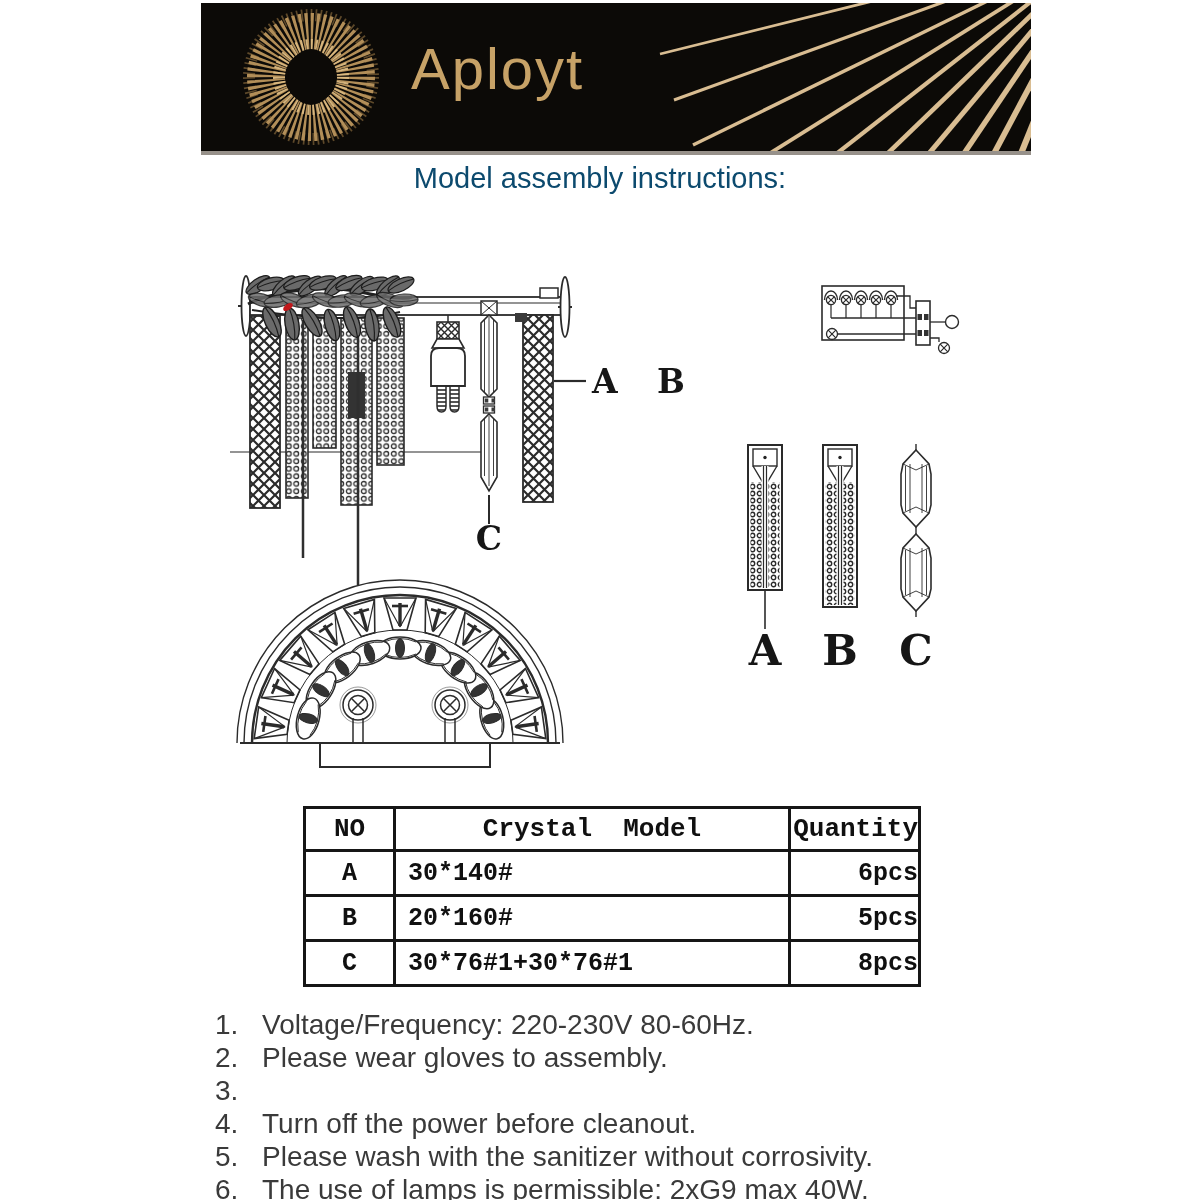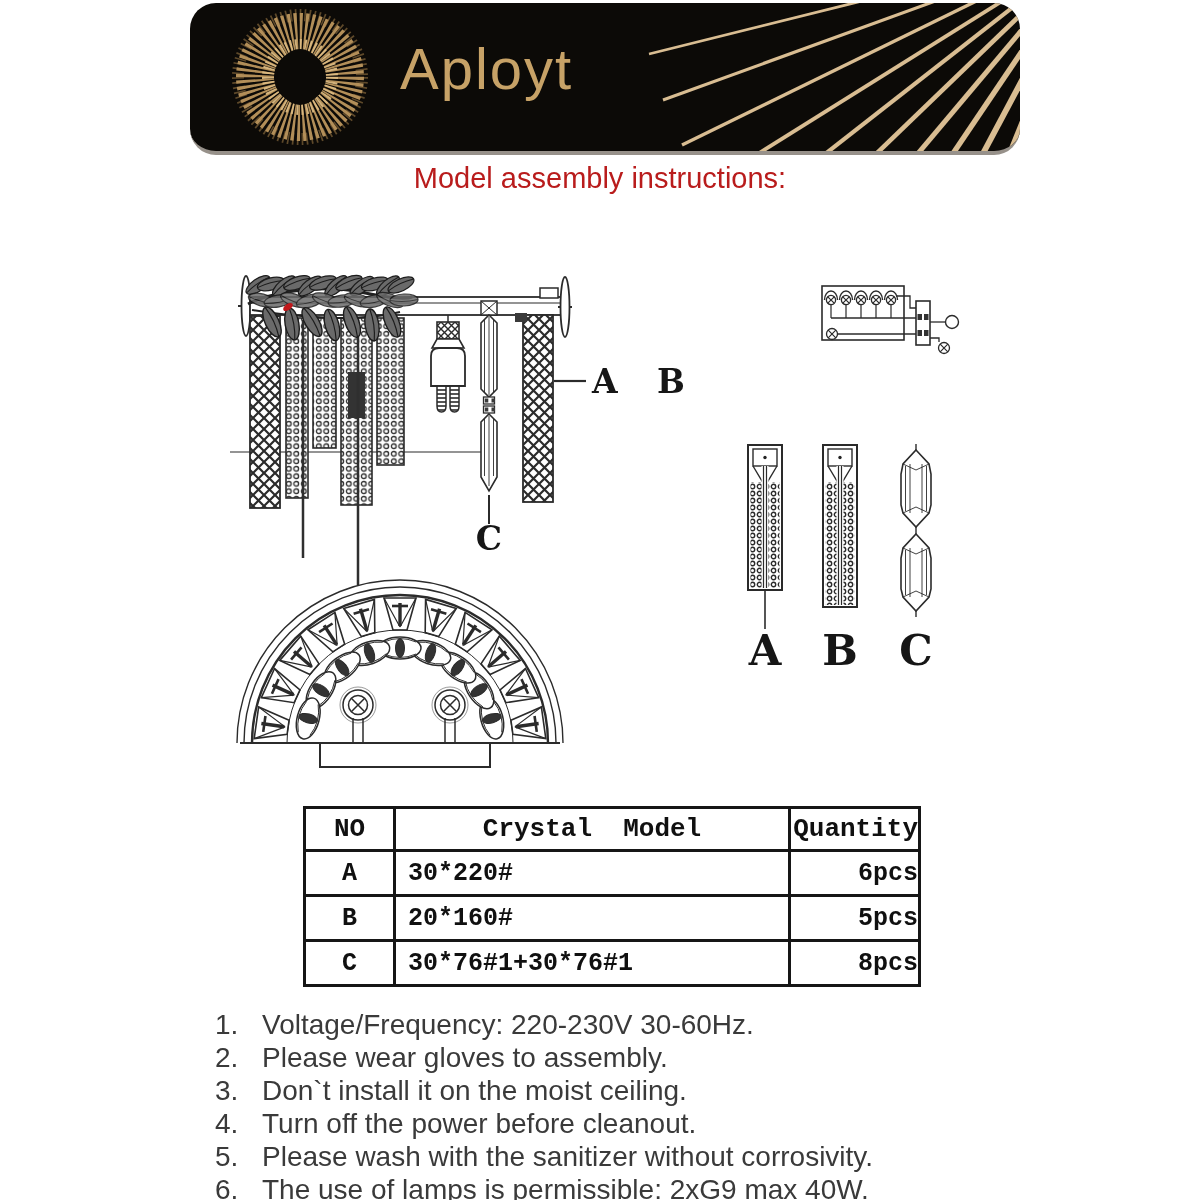--- a/index.html
+++ b/index.html
@@ -1,28 +1,28 @@
 <!DOCTYPE html>
 <html><head>
 <meta charset="utf-8">
 <style>
   html,body{margin:0;padding:0;background:#ffffff;}
   .page{position:relative;width:1200px;height:1200px;background:#ffffff;overflow:hidden;
         font-family:"Liberation Sans",sans-serif;}
 
   
-  .banner{position:absolute;left:190px;top:3px;width:830px;height:148px;
-          background:#0c0a07;overflow:hidden;border-bottom:4px solid #97918a;border-radius:26px;}
+  .banner{position:absolute;left:201px;top:3px;width:830px;height:148px;
+          background:#0c0a07;overflow:hidden;border-bottom:4px solid #97918a;}
   .banner svg{position:absolute;left:0;top:0;}
   .brand{position:absolute;left:210px;top:32px;font-size:58px;letter-spacing:2px;
          color:#c7a267;font-weight:400;font-family:"Liberation Sans",sans-serif;}
 
   
   .title{position:absolute;left:0;top:161px;width:1200px;text-align:center;
-         color:#b91c1c;font-size:29px;line-height:34px;font-weight:500;}
+         color:#0c4a6e;font-size:29px;line-height:34px;font-weight:500;}
 
   
   .overlay{position:absolute;left:0;top:0;width:1200px;height:1200px;}
   .serifLabel{font-family:"DejaVu Serif","Liberation Serif",serif;font-weight:bold;fill:#161616;}
 
   
   .crystal-table{position:absolute;left:303px;top:806px;border-collapse:collapse;
                  font-family:"Liberation Mono","DejaVu Sans Mono",monospace;
                  font-weight:bold;color:#101010;}
   .crystal-table th,.crystal-table td{border:3px solid #161616;padding:0;}
@@ -332,48 +332,47 @@
 
   <table class="crystal-table">
     <tbody>
         <tr>
       <th class="col-no">NO</th>
       <th class="col-model-h">Crystal  Model</th>
       <th class="col-qty">Quantity</th>
     </tr>
     <tr>
       <td class="col-no">A</td>
-      <td class="col-model">30*220#</td>
+      <td class="col-model">30*140#</td>
       <td class="col-qty">6pcs</td>
     </tr>
     <tr>
       <td class="col-no">B</td>
       <td class="col-model">20*160#</td>
       <td class="col-qty">5pcs</td>
     </tr>
     <tr>
       <td class="col-no">C</td>
       <td class="col-model">30*76#1+30*76#1</td>
       <td class="col-qty">8pcs</td>
     </tr>
   </tbody>
     </table>
 
   <div class="instr">
     <div class="row">
       <span class="num">1.</span>
-      <span>Voltage/Frequency: 220-230V 30-60Hz.</span>
+      <span>Voltage/Frequency: 220-230V 80-60Hz.</span>
     </div>
     <div class="row">
       <span class="num">2.</span>
       <span>Please wear gloves to assembly.</span>
     </div>
     <div class="row">
       <span class="num">3.</span>
-      <span>Don`t install it on the moist ceiling.</span>
     </div>
     <div class="row">
       <span class="num">4.</span>
       <span>Turn off the power before cleanout.</span>
     </div>
     <div class="row">
       <span class="num">5.</span>
       <span>Please wash with the sanitizer without corrosivity.</span>
     </div>
     <div class="row">

